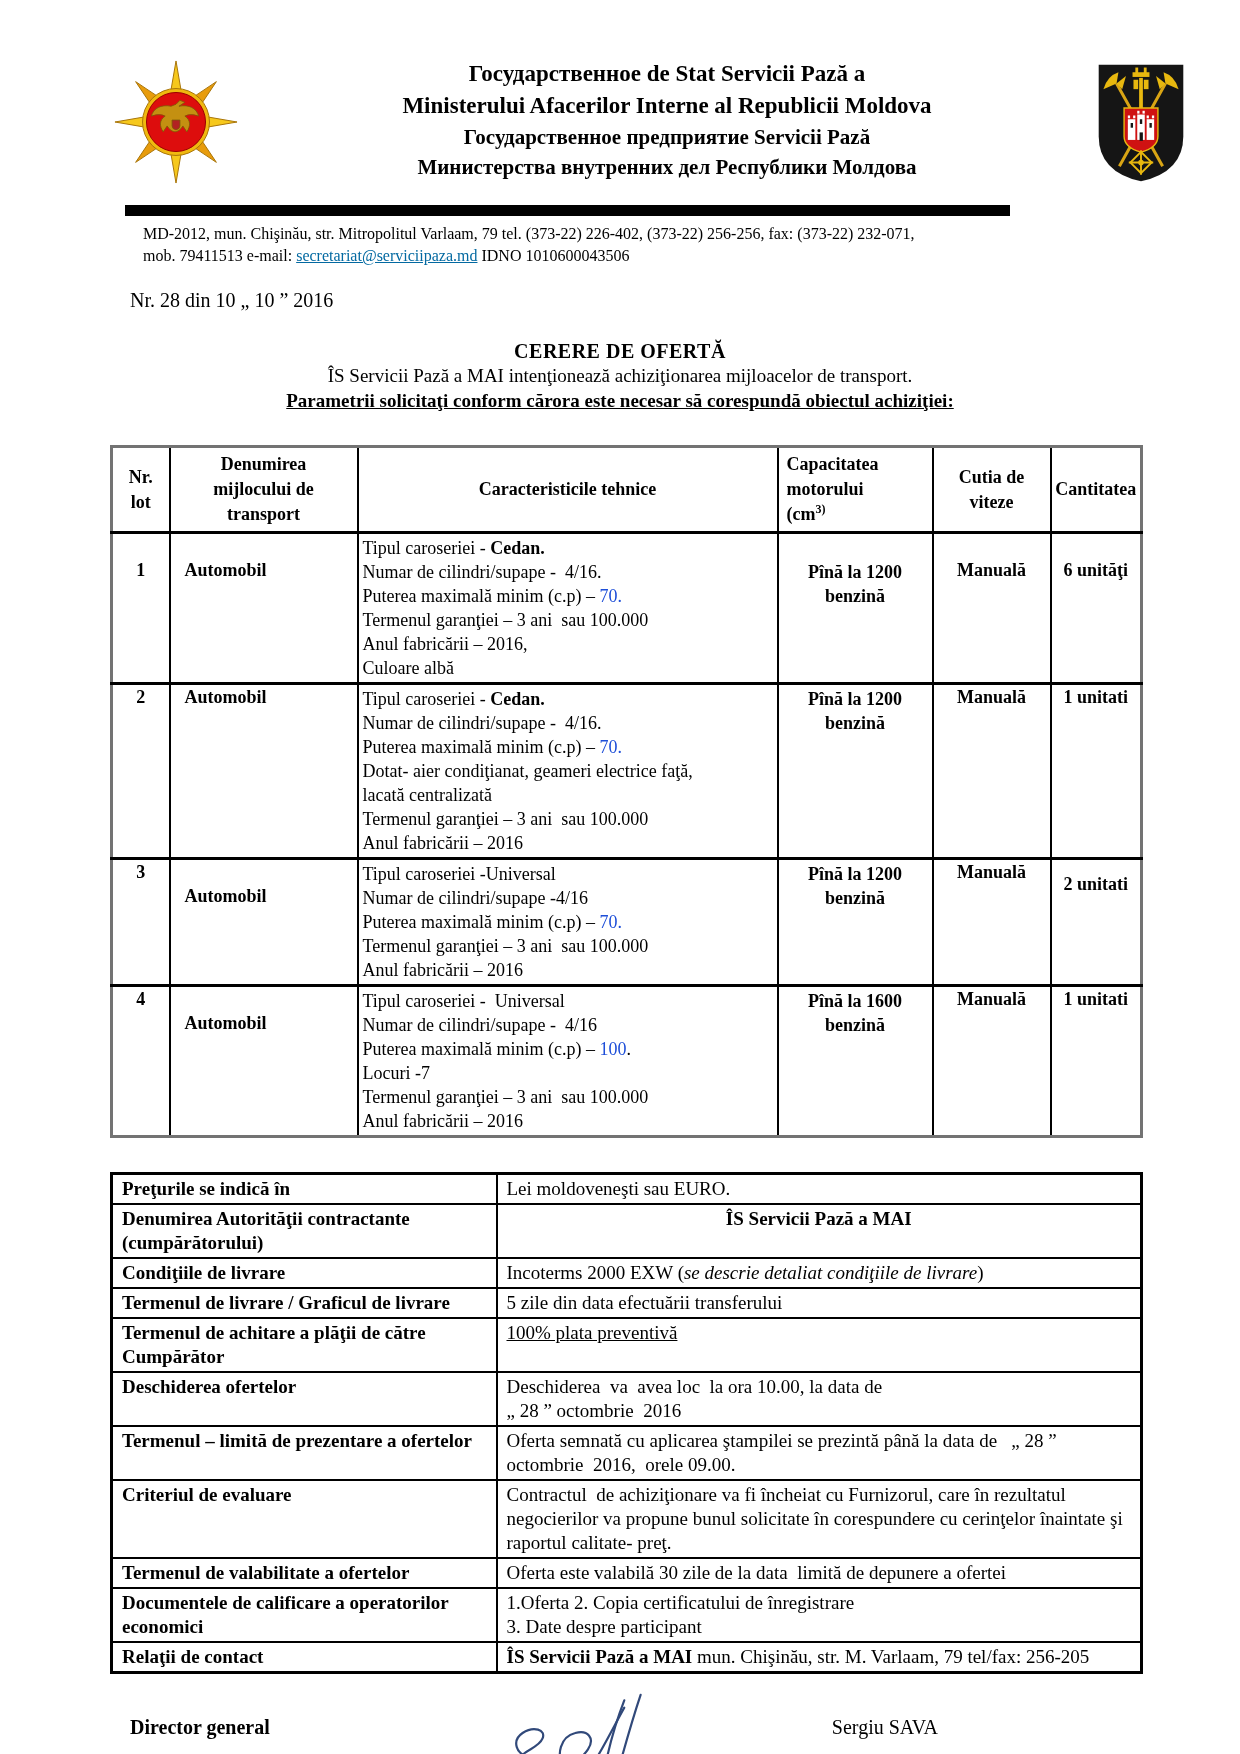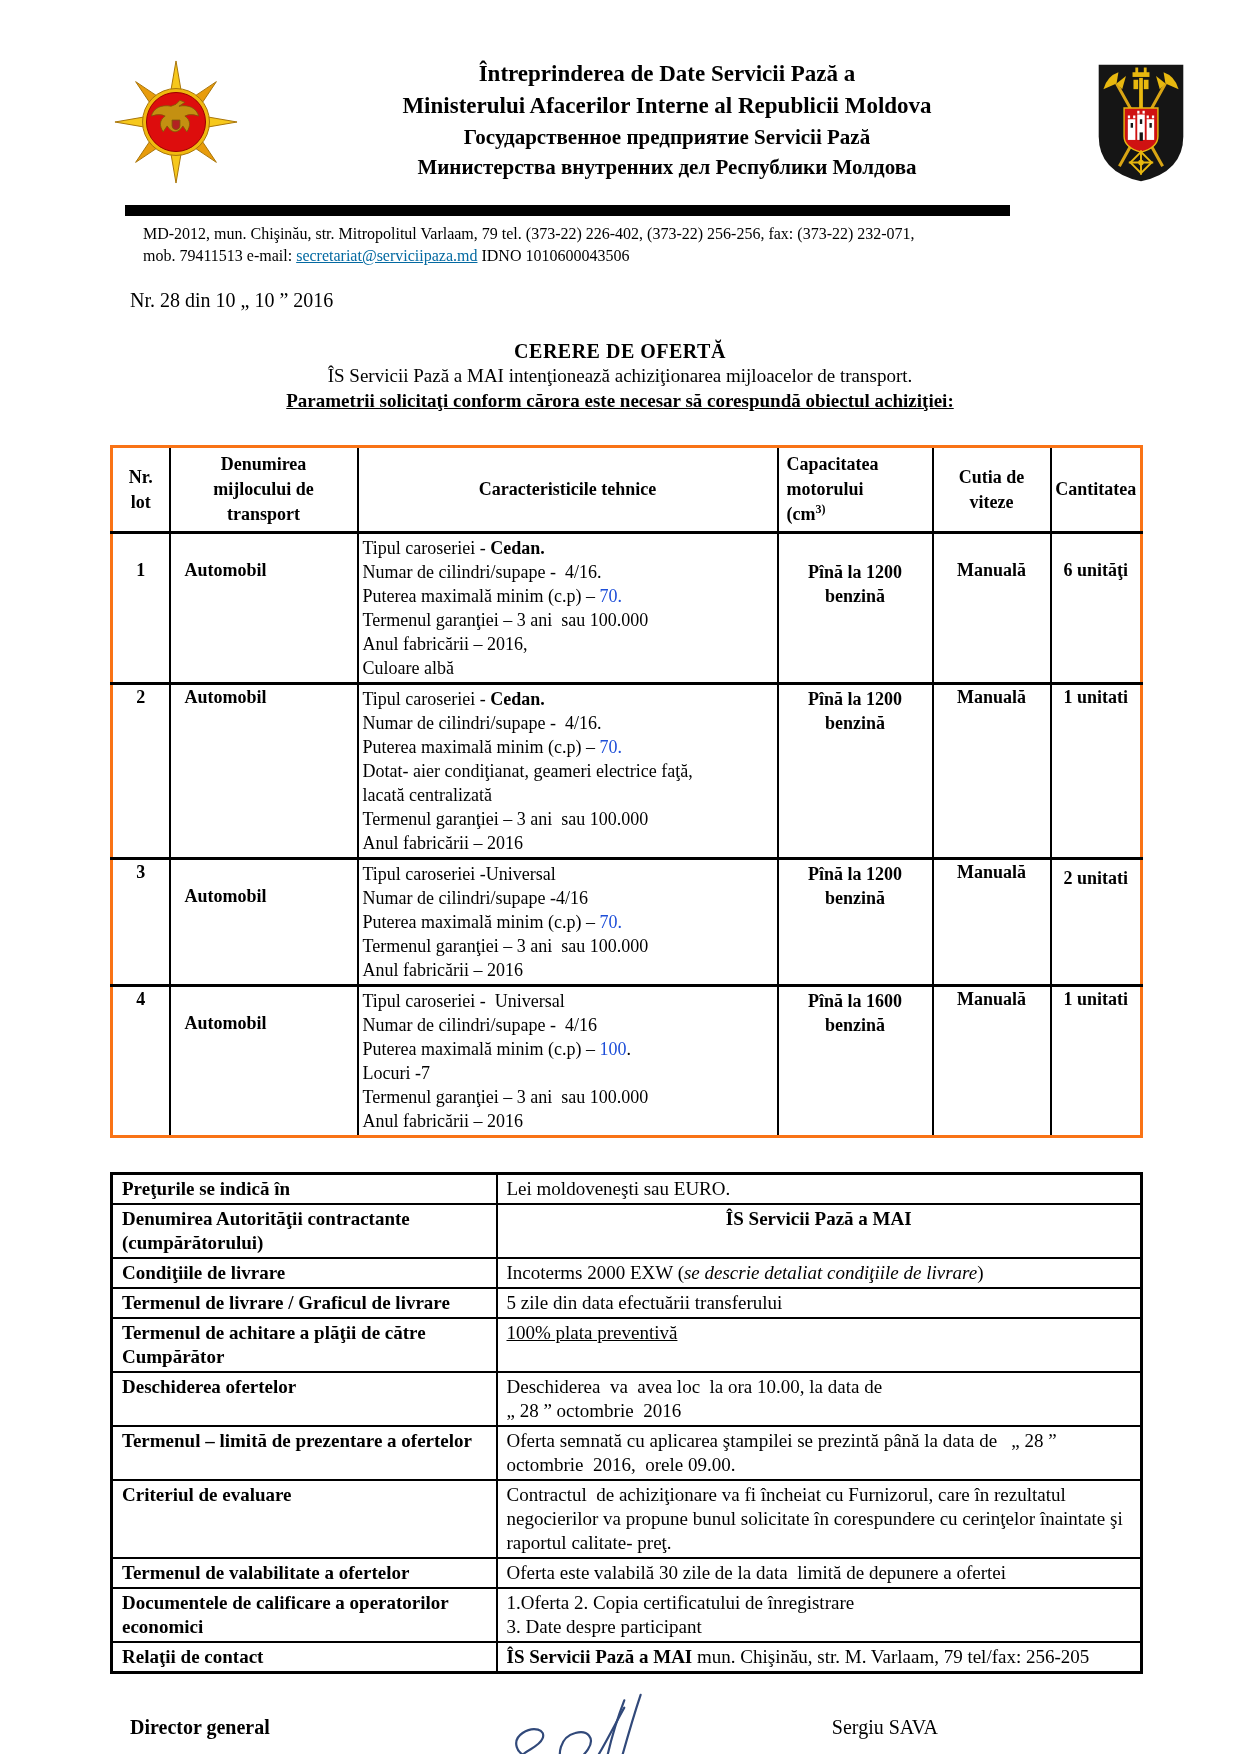--- a/index.html
+++ b/index.html
@@ -14,21 +14,21 @@
   .logo-right{width:94px;height:126px;flex:none;margin-top:8px;}
   .black-bar{height:11px;background:#000;margin:13px 0 7px 125px;width:885px;}
   .contact{margin-left:143px;font-size:16px;line-height:22px;}
   .contact a{color:#0369a1;}
   .doc-number{margin:22px 0 0 130px;font-size:20px;}
   .title{text-align:center;font-weight:bold;font-size:20px;margin-top:28px;letter-spacing:.5px;}
   .intro{text-align:center;font-size:19px;margin-top:2px;}
   .params{text-align:center;font-weight:bold;font-size:19px;text-decoration:underline;margin-top:3px;}
   
   table{border-collapse:collapse;table-layout:fixed;}
-  .t1{margin:33px 0 0 110px;width:1030px;font-size:18px;border:3px solid #f97316;}
+  .t1{margin:33px 0 0 110px;width:1030px;font-size:18px;border:3px solid #737373;}
   .t1 th{border:2px solid #000;border-bottom:3px solid #000;font-weight:bold;
          vertical-align:middle;text-align:center;padding:4px 2px;}
   .t1 th.left{text-align:left;padding-left:8px;}
   .t1 td{border:2px solid #000;border-top:3px solid #000;vertical-align:top;padding:2px 4px;}
   .ln{white-space:pre-wrap;line-height:24px;}
   .t1 th .ln{line-height:25px;}
   .b{font-weight:bold;} .red{color:#1d4ed8;} .it{font-style:italic;}
   .un{text-decoration:underline;} .sup{vertical-align:super;font-size:12px;line-height:0;}
   .ctr{text-align:center;}
   .c-chars{padding-left:10px;border-radius:15px;}
@@ -59,21 +59,21 @@
         <polygon points="127,70 83.5,62.5 65,70 83.5,77.5" fill="#f6c81c"></polygon>
         <polygon points="3,70 46.5,62.5 65,70 46.5,77.5" fill="#f6c81c"></polygon>
       </g>
       <circle cx="65" cy="70" r="34" fill="#f0b90f" stroke="#a87408"></circle>
       <circle cx="65" cy="70" r="30" fill="#dd0d0d" stroke="#990000"></circle>
       <path d="M65,52 l4,-4 5,2 -6,4 c10,-2 18,2 20,10 c-6,-2 -10,-2 -14,0 c6,4 6,10 2,16 l-4,-6 c-2,4 -6,6 -8,6 c-2,0 -6,-2 -8,-6 l-4,6 c-4,-6 -4,-12 2,-16 c-4,-2 -8,-2 -14,0 c2,-8 10,-12 20,-10 Z" fill="#c49011" stroke="#7a5a07" stroke-width="0.8"></path>
       <path d="M61,68 h8 v6 q0,3 -4,4 q-4,-1 -4,-4 Z" fill="#b22222" stroke="#7a5a07" stroke-width="0.8"></path>
     </svg>
 
     <div class="org">
-      <div class="l0">Întreprinderea de Date Servicii Pază a</div>
+      <div class="l0">Государственное de Stat Servicii Pază a</div>
       <div class="l1">Ministerului Afacerilor Interne al Republicii Moldova</div>
       <div class="l2">Государственное предприятие Servicii Pază</div>
       <div class="l3">Министерства внутренних дел Республики Молдова</div>
     </div>
 
     <svg class="logo-right" viewBox="0 0 100 132">
       <path d="M5,4 H95 V80 Q95,118 50,128 Q5,118 5,80 Z" fill="#151515"></path>
       <path d="M27,112 L76,24 M73,112 L24,24" stroke="#d9a514" stroke-width="3.2" fill="none"></path>
       <path d="M24,24 L10,30 Q14,16 26,12 Z" fill="#e8b80f"></path>
       <path d="M24,24 L34,16 L30,30 Z" fill="#e8b80f"></path>
@@ -209,21 +209,21 @@
             <div class="ln"><span>Numar de cilindri/supape -4/16</span></div>
             <div class="ln"><span>Puterea maximală minim (c.p) – </span><span class="red">70.</span></div>
             <div class="ln"><span>Termenul garanţiei – 3 ani  sau 100.000</span></div>
             <div class="ln"><span>Anul fabricării – 2016</span></div>
           </td>
           <td class="b ctr" style="padding-top: 2px;">
             <div class="ln">Pînă la 1200</div>
             <div class="ln">benzină</div>
           </td>
           <td class="b ctr" style="padding-top: 2px;">Manuală</td>
-          <td class="b ctr" style="padding-top: 8px; margin-top: 16px;">2 unitati</td>
+          <td class="b ctr" style="padding-top: 14px; margin-top: 16px;">2 unitati</td>
         </tr>
         <tr>
           <td class="b ctr" style="padding-top: 2px;">4</td>
           <td class="b" style="padding-top: 26px; padding-left: 14px;">Automobil</td>
           <td class="c-chars">
             <div class="ln"><span>Tipul caroseriei -  Universal</span></div>
             <div class="ln"><span>Numar de cilindri/supape -  4/16</span></div>
             <div class="ln"><span>Puterea maximală minim (c.p) – </span><span class="red">100</span><span>.</span></div>
             <div class="ln"><span>Locuri -7</span></div>
             <div class="ln"><span>Termenul garanţiei – 3 ani  sau 100.000</span></div>

